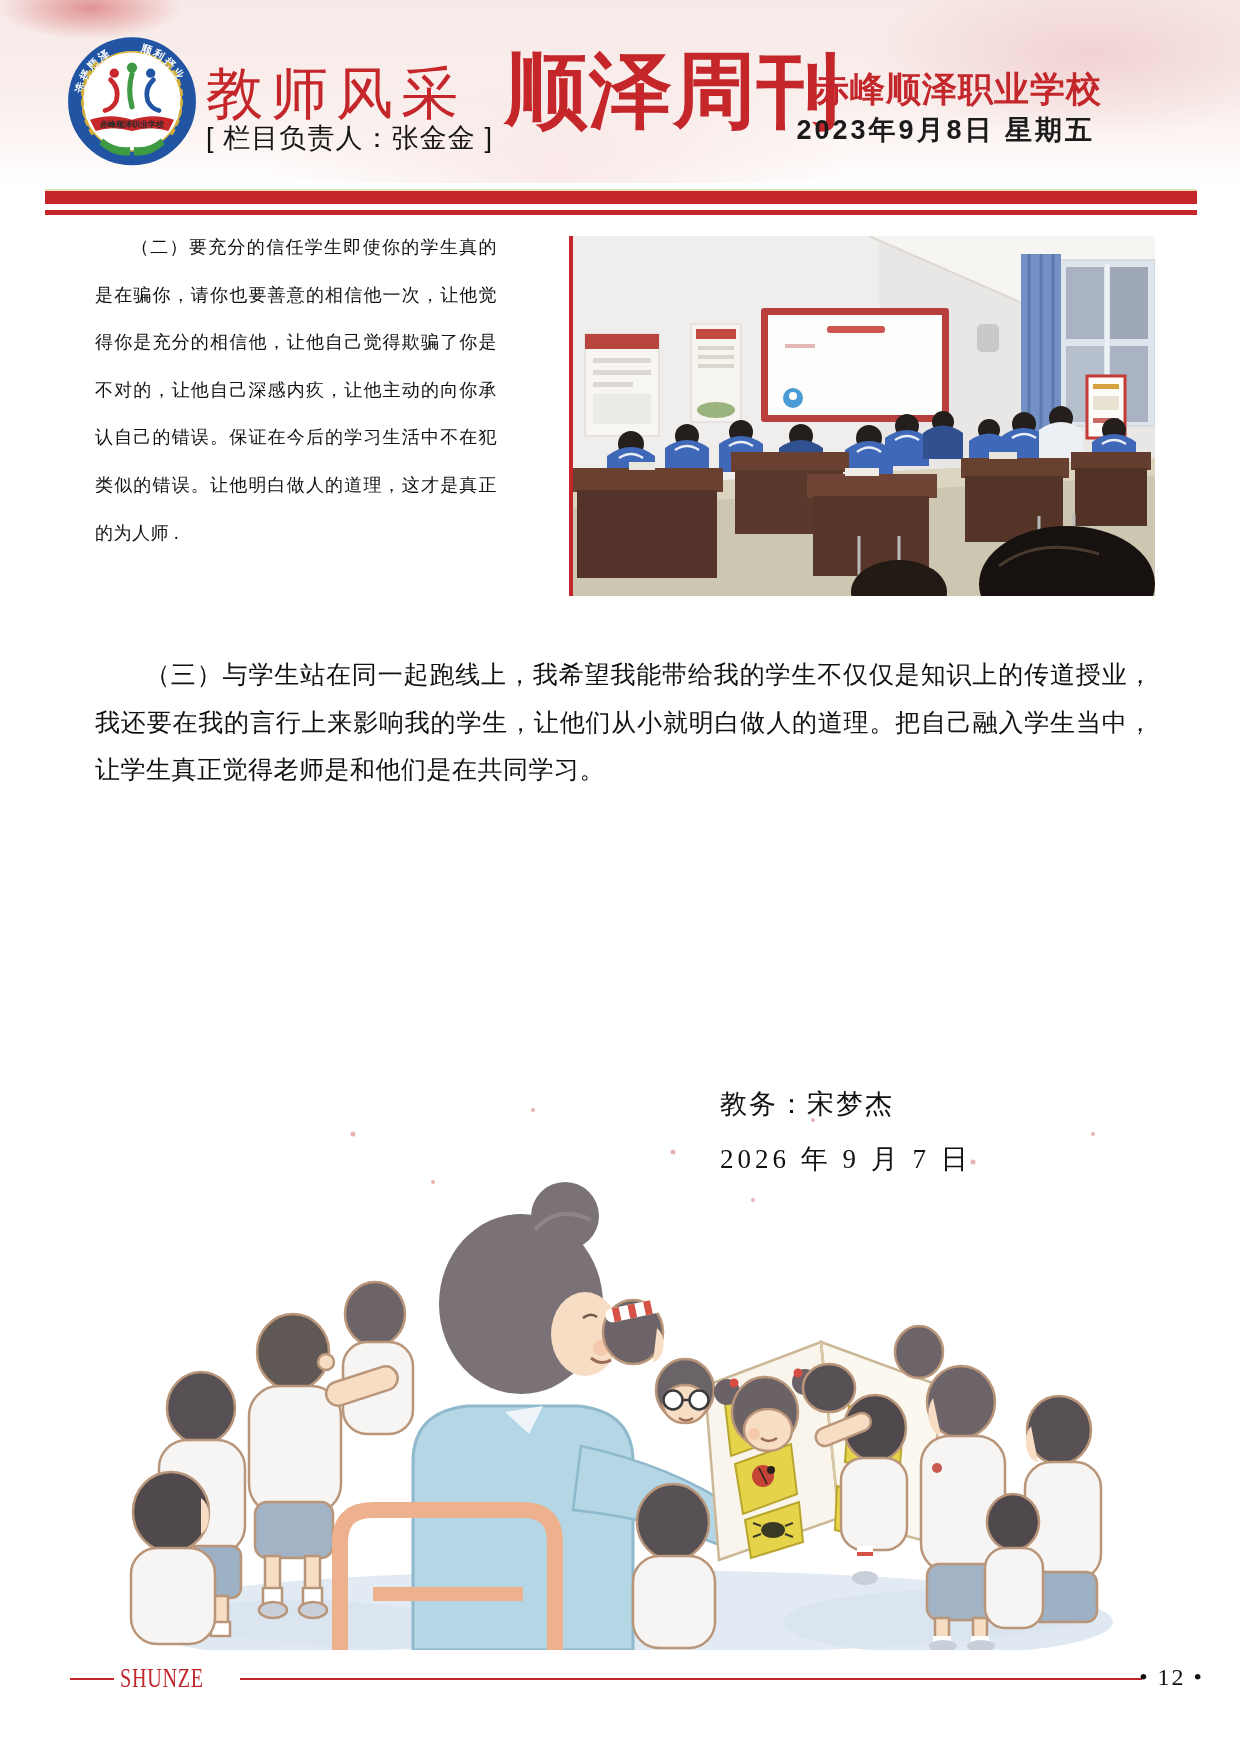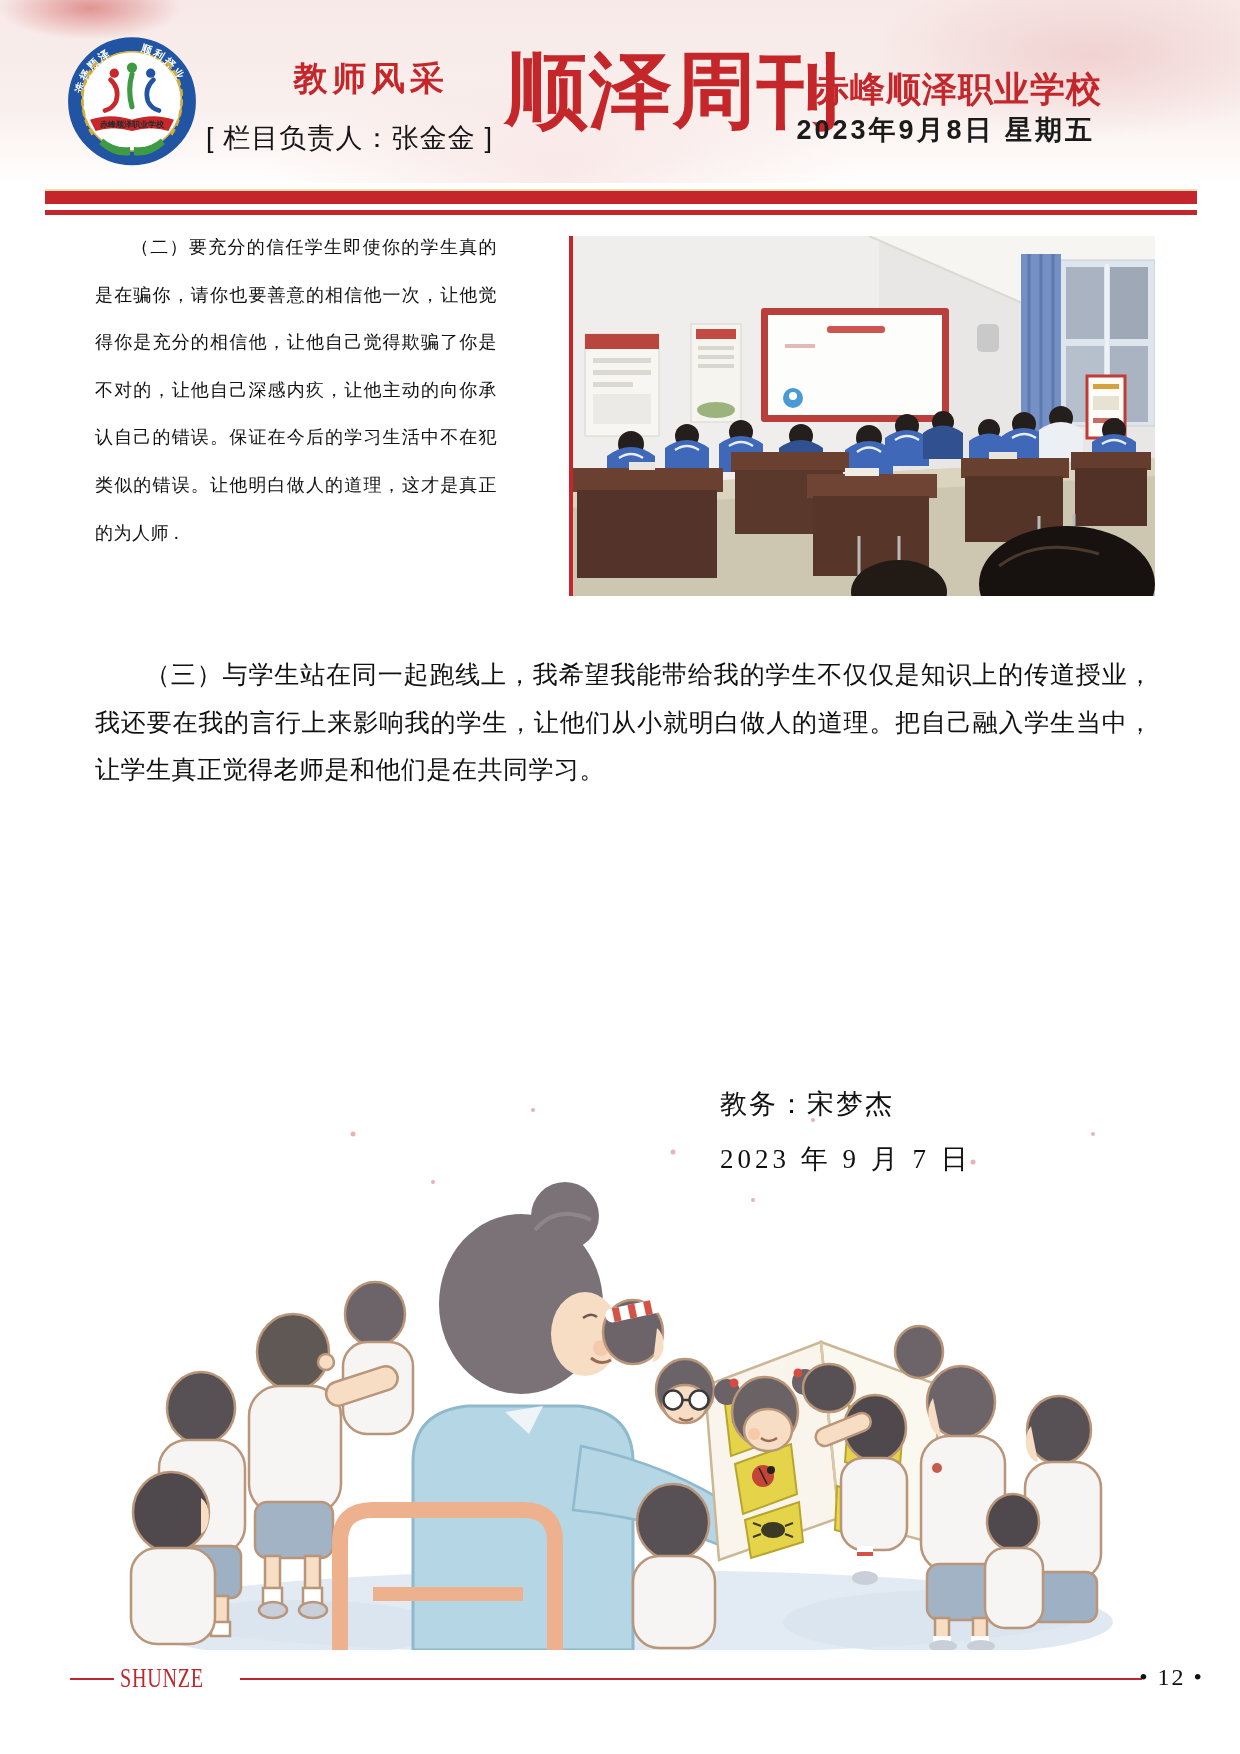--- a/index.html
+++ b/index.html
@@ -13,22 +13,22 @@
     position:absolute;left:0;top:0;width:1240px;height:183px;
     background:
       radial-gradient(ellipse 130px 45px at 90px 8px, rgba(205,77,77,.55), rgba(205,77,77,0) 70%),
       radial-gradient(ellipse 300px 110px at 88% 30%, rgba(236,196,196,.65), rgba(236,196,196,0) 75%),
       radial-gradient(ellipse 420px 150px at 45% 95%, rgba(243,214,212,.5), rgba(243,214,212,0) 70%),
       linear-gradient(180deg,#f7e9e7 0%,#f9efed 55%,#fdf8f7 85%,#ffffff 100%);
   }
   .logo{position:absolute;left:62px;top:34px;width:140px;height:140px;}
   .col-title{
     position:absolute;left:206px;top:56px;width:330px;
-    font-size:34px;font-weight:700;color:#c5262a;letter-spacing:.14em;
-    font-family:"Liberation Serif",serif;white-space:nowrap;text-align:center;
+    font-size:57px;font-weight:400;color:#c5262a;letter-spacing:.14em;
+    font-family:"Liberation Serif",serif;white-space:nowrap;
   }
   .col-manager{
     position:absolute;left:206px;top:120px;width:330px;
     font-size:27px;color:#151515;letter-spacing:.04em;white-space:nowrap;
     font-family:"Liberation Sans",sans-serif;
   }
   .masthead{
     position:absolute;left:505px;top:36px;width:345px;height:120px;
     font-size:83px;line-height:110px;font-weight:900;color:#c5262a;
     font-family:"Liberation Sans",sans-serif;letter-spacing:1px;white-space:nowrap;
@@ -266,21 +266,21 @@
 
     <rect x="0" y="0" width="4" height="360" fill="#c5262b"></rect>
   </svg>
 
   <div class="body-paragraphs">
     <p>（三）与学生站在同一起跑线上，我希望我能带给我的学生不仅仅是知识上的传道授业，我还要在我的言行上来影响我的学生，让他们从小就明白做人的道理。把自己融入学生当中，让学生真正觉得老师是和他们是在共同学习。</p>
   </div>
 
   <div class="signature">
     <div>教务：宋梦杰</div>
-    <div class="sig-date">2023 年 9 月 7 日</div>
+    <div class="sig-date">2026 年 9 月 7 日</div>
   </div>
 
   <svg class="illustration" viewBox="0 0 1018 560" aria-hidden="true">
 
     <g fill="#dd9393" opacity=".7">
       <circle cx="240" cy="44" r="2.5"></circle>
         <circle cx="420" cy="20" r="2"></circle>
         <circle cx="560" cy="62" r="2.5"></circle>
       <circle cx="700" cy="30" r="2"></circle>
         <circle cx="860" cy="72" r="2.5"></circle>

